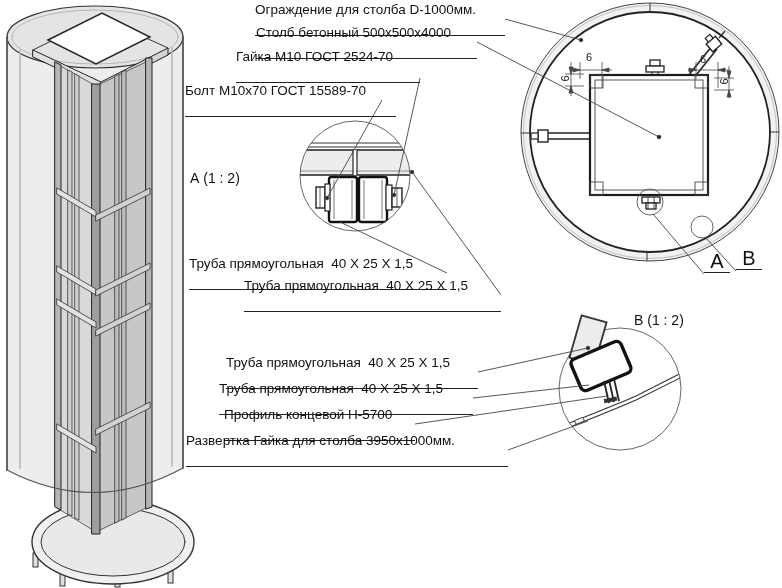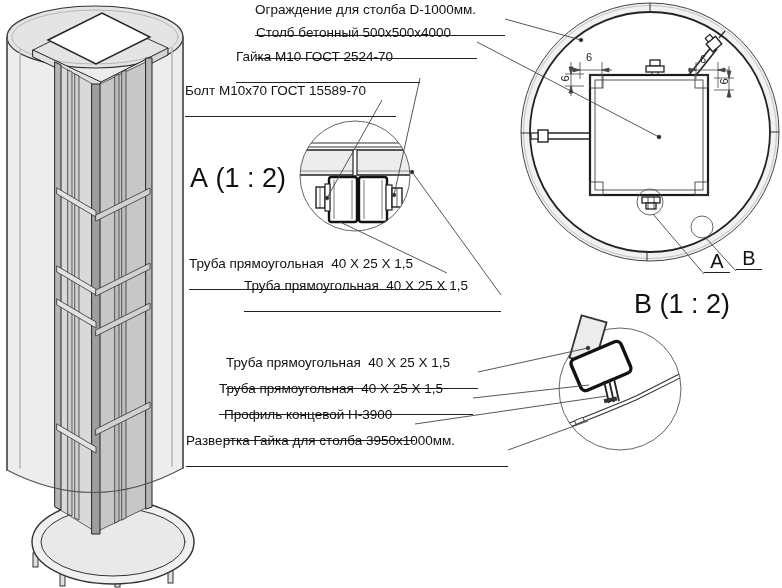--- a/index.html
+++ b/index.html
@@ -5,21 +5,21 @@
   html,body{margin:0;padding:0;background:#fff;}
   .canvas{
     position:relative;width:782px;height:588px;background:#fff;overflow:hidden;
     font-family:"Liberation Sans", sans-serif;color:#111;
   }
   svg{position:absolute;left:0;top:0;}
   .lbl{
     position:absolute;font-size:13.5px;line-height:15px;white-space:pre;
     border-bottom:1.2px solid #222;padding-bottom:18px;color:#111;
   }
-  .title{position:absolute;font-size:27px;line-height:24px;color:#111;white-space:pre;}
+  .title{position:absolute;font-size:14px;line-height:24px;color:#111;white-space:pre;}
   .marker{
     position:absolute;font-size:20px;line-height:22px;color:#111;
     border-bottom:1.2px solid #222;text-align:center;
   }
   .dim{position:absolute;font-size:11px;line-height:11px;color:#222;}
   .dim.rot{transform:rotate(-90deg);transform-origin:center;}
 </style>
 </head>
 <body>
 
@@ -251,25 +251,25 @@
 <div class="lbl" style="left:255px;top:2px;width:250px;">Ограждение для столба D-1000мм.</div>
 <div class="lbl" style="left:256px;top:25px;width:221px;">Столб бетонный 500х500х4000</div>
 <div class="lbl" style="left:236px;top:49px;width:184px;">Гайка М10 ГОСТ 2524-70</div>
 <div class="lbl" style="left:185px;top:83px;width:211px;">Болт М10х70 ГОСТ 15589-70</div>
 
 <div class="title" style="left:190px;top:166px;">А (1 : 2)</div>
 
 <div class="lbl" style="left:189px;top:256px;width:258px;">Труба прямоугольная  40 Х 25 Х 1,5</div>
 <div class="lbl" style="left:244px;top:278px;width:257px;">Труба прямоугольная  40 Х 25 Х 1,5</div>
 
-<div class="title" style="left:634px;top:292px;text-align:right;">В (1 : 2)</div>
+<div class="title" style="left:634px;top:308px;text-align:right;">В (1 : 2)</div>
 
 <div class="lbl" style="left:226px;top:355px;width:252px;">Труба прямоугольная  40 Х 25 Х 1,5</div>
 <div class="lbl" style="left:219px;top:381px;width:254px;">Труба прямоугольная  40 Х 25 Х 1,5</div>
-<div class="lbl" style="left:224px;top:407px;width:191px;">Профиль концевой Н-3900</div>
+<div class="lbl" style="left:224px;top:407px;width:191px;">Профиль концевой Н-5700</div>
 <div class="lbl" style="left:186px;top:433px;width:322px;">Развертка Гайка для столба 3950х1000мм.</div>
 
 <div class="marker" style="left:704px;top:250px;width:26px;">А</div>
 <div class="marker" style="left:736px;top:247px;width:26px;">В</div>
 
 <div class="dim" style="left:586px;top:52px;">6</div>
 <div class="dim rot" style="left:562px;top:73px;">6</div>
 <div class="dim" style="left:700px;top:54px;">6</div>
 <div class="dim rot" style="left:721px;top:76px;">6</div>
 

